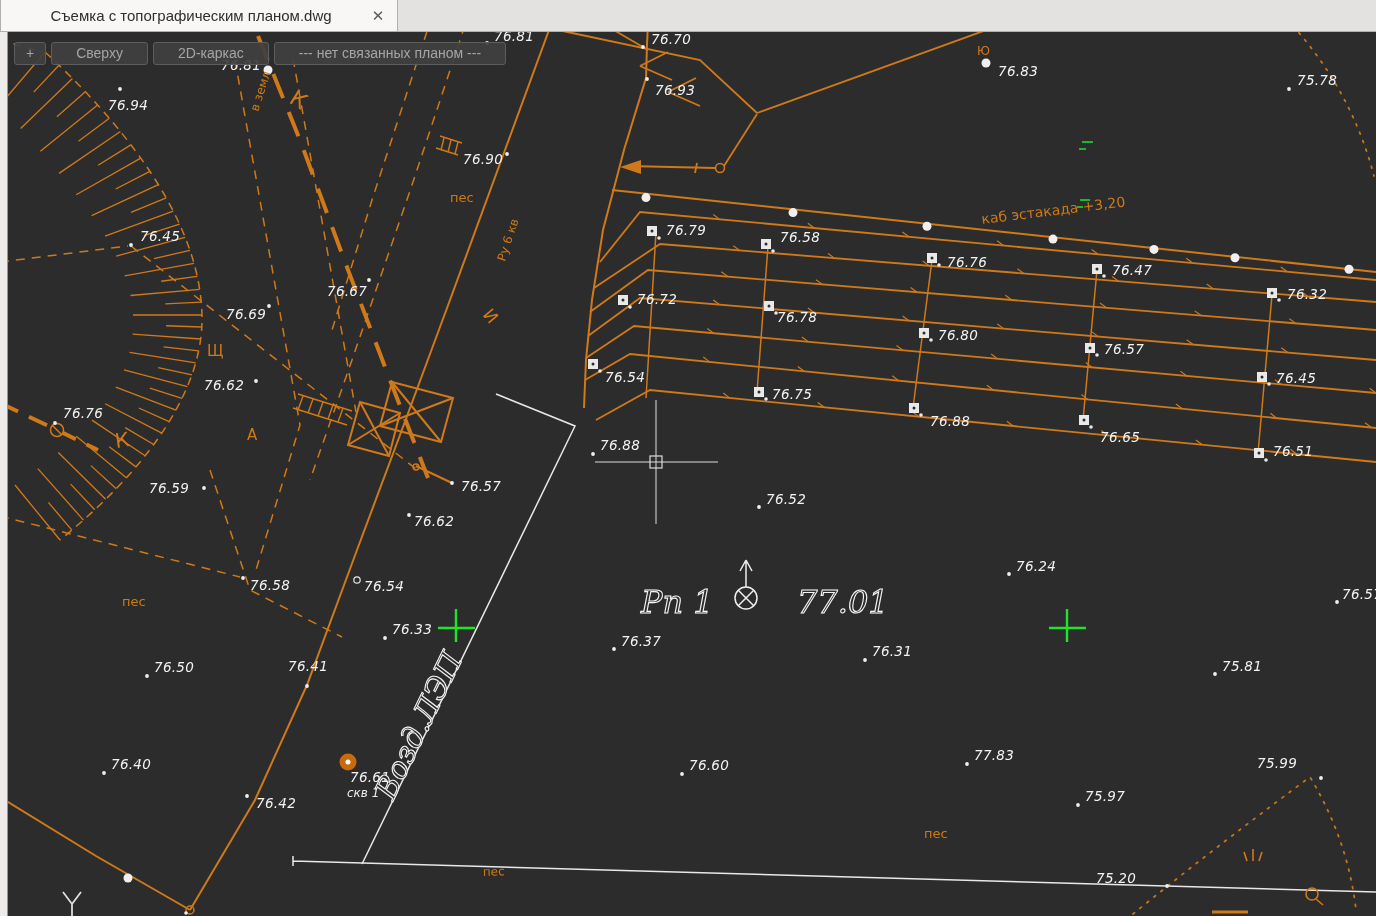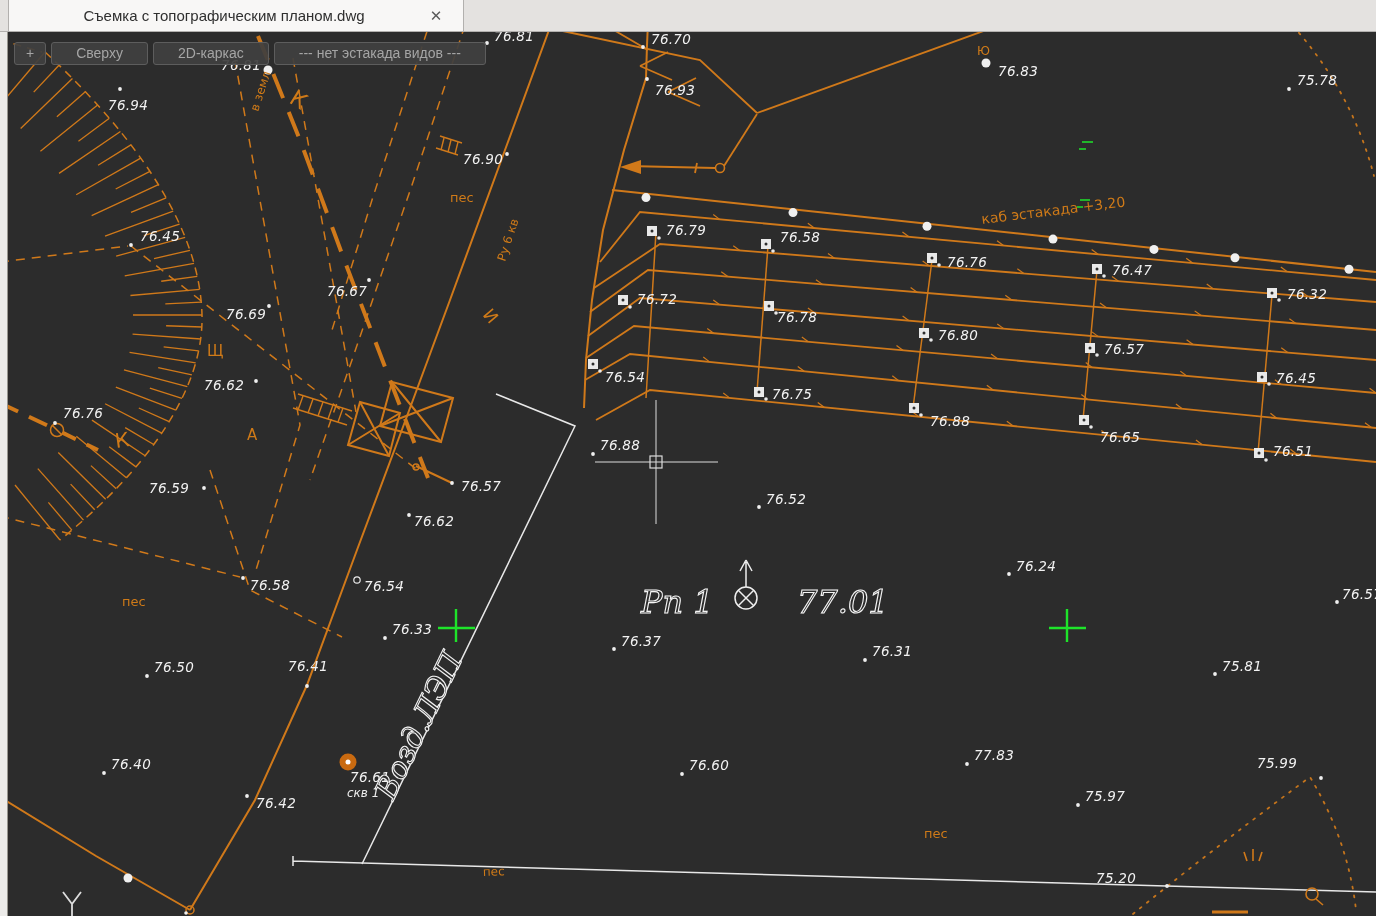--- a/index.html
+++ b/index.html
@@ -1,19 +1,19 @@
 <!DOCTYPE html>
 <html><head>
 <meta charset="utf-8">
 <style>
   html,body{margin:0;padding:0;background:#2c2c2c;}
   #app{position:relative;width:1376px;height:916px;overflow:hidden;background:#2c2c2c;font-family:"DejaVu Sans",sans-serif;}
   
   .titlebar{position:absolute;top:0;left:0;width:1376px;height:32px;background:#e4e2e0;border-bottom:1px solid #b2b0ae;z-index:5;display:flex;box-sizing:border-box;}
-  .tab{margin-left:8px;width:456px;background:#f8f7f6;border-left:1px solid #b2b0ae;border-right:1px solid #b2b0ae;display:flex;align-items:center;box-sizing:border-box;padding:0 16px 0 14px;}
+  .tab{margin-left:0;width:398px;background:#f8f7f6;border-left:1px solid #b2b0ae;border-right:1px solid #b2b0ae;display:flex;align-items:center;box-sizing:border-box;padding:0 8px 0 14px;}
   .tab-title{flex:1;text-align:center;font-size:15px;color:#2f2f2f;font-family:"Liberation Sans",sans-serif;white-space:nowrap;overflow:hidden;}
   .tab-close{color:#5a5a5a;font-size:15px;width:22px;text-align:center;cursor:pointer;font-family:"Liberation Sans",sans-serif;}
   .left-strip{position:absolute;top:32px;left:0;width:8px;height:884px;background:#ecebe9;border-right:1px solid #98968f;z-index:4;box-sizing:border-box;}
   
   .vp-controls{position:absolute;top:42px;left:14px;z-index:4;display:flex;gap:5px;}
   .vp-btn{height:23px;background:rgba(64,64,64,.93);border:1px solid #5d5d5d;border-radius:3px;color:#a5a5a5;font-size:14px;font-family:"Liberation Sans",sans-serif;padding:0 24px;line-height:21px;cursor:pointer;white-space:nowrap;}
   .vp-btn.plus{padding:0 11px;}
   
   svg{position:absolute;top:0;left:0;z-index:1;}
   .elev{fill:#f2f2f2;font-family:"DejaVu Sans",sans-serif;font-style:italic;font-size:13.5px;letter-spacing:.3px;}
@@ -408,16 +408,16 @@
       <span class="tab-title">Съемка с топографическим планом.dwg</span>
       <span class="tab-close">✕</span>
     </div>
   </div>
   <div class="left-strip"></div>
 
   <div class="vp-controls">
     <button class="vp-btn plus">+</button>
     <button class="vp-btn">Сверху</button>
     <button class="vp-btn">2D-каркас</button>
-    <button class="vp-btn">--- нет эстакада видов ---</button>
+    <button class="vp-btn">--- нет связанных планом ---</button>
   </div>
 
 </div>
 
 </body></html>

